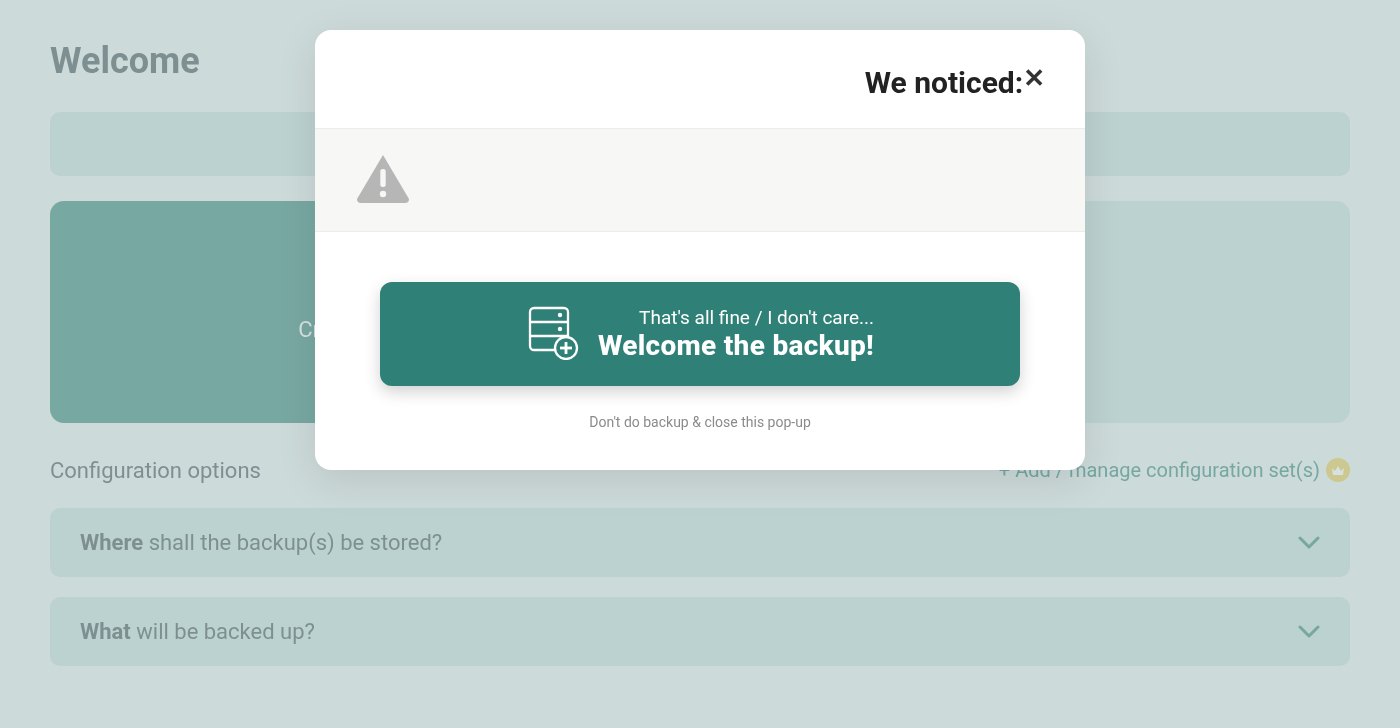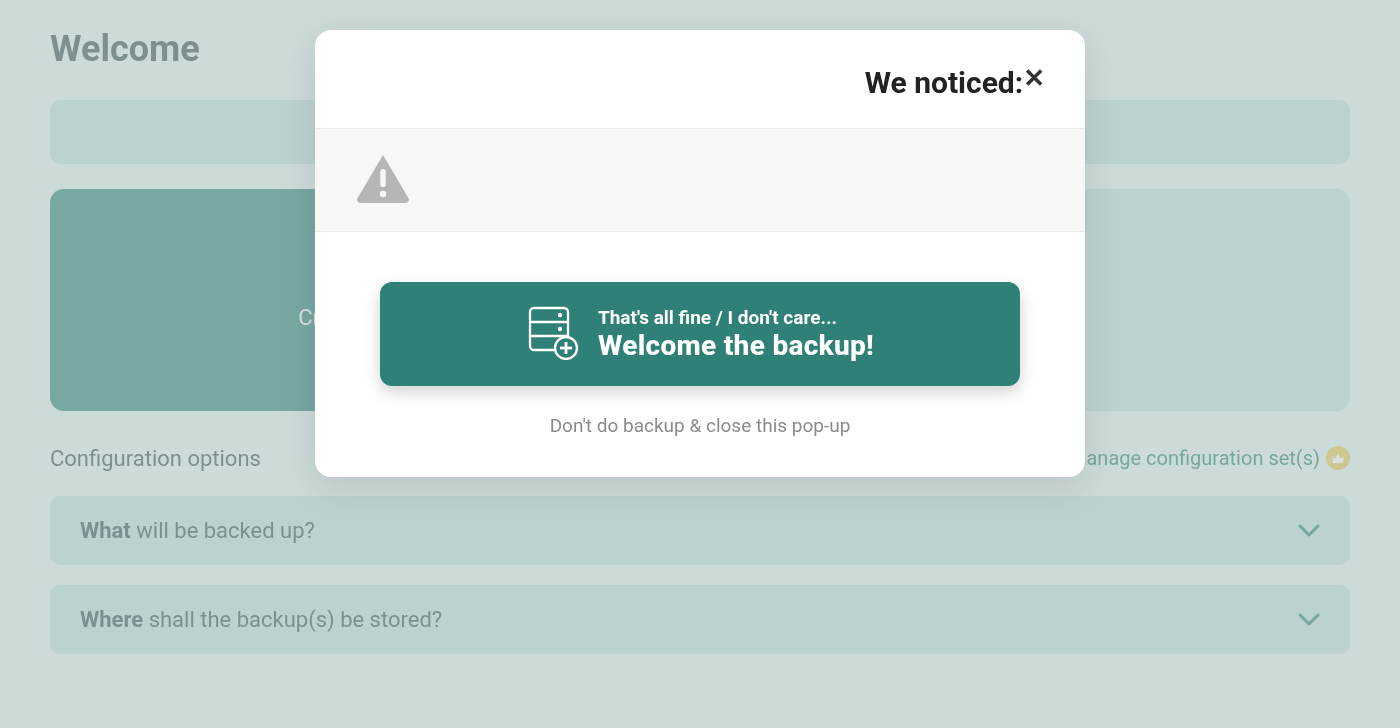--- a/index.html
+++ b/index.html
@@ -6,21 +6,21 @@
     body {
       font-family: -apple-system, BlinkMacSystemFont, "Segoe UI", Roboto, sans-serif;
       background: #e8f0f0;
       width: 1400px;
       height: 728px;
       position: relative;
       overflow: hidden;
       color: #3a4a52;
     }
     .page-content {
-      padding: 28px 50px;
+      padding: 40px 50px;
     }
     .page-title {
       font-size: 36px;
       font-weight: 700;
       color: #3c4a52;
       margin-bottom: 30px;
     }
     .tabs-row {
       display: flex;
       gap: 0;
@@ -181,29 +181,30 @@
       gap: 18px;
       cursor: pointer;
       box-shadow: 0 6px 16px rgba(0,0,0,0.18);
       margin-bottom: 28px;
     }
     .create-btn-text {
       text-align: left;
     }
     .create-btn-line1 {
       font-size: 19px;
-      font-weight: 700;
+      font-weight: 400;
+      text-align: right;
     }
     .create-btn-line2 {
       font-size: 28px;
       font-weight: 800;
       letter-spacing: 0.3px;
     }
     .dont-backup {
-      font-size: 19px;
+      font-size: 14px;
       color: #8b8b8b;
       cursor: pointer;
     }
   </style>
 </head>
 <body>
 
 <div class="page-content">
   <h1 class="page-title">Welcome</h1>
 
@@ -249,32 +250,32 @@
       <span class="crown-badge">
         <svg width="14" height="11" viewBox="0 0 14 11">
           <path d="M1 3 L4 6 L7 1 L10 6 L13 3 L12 10 L2 10 Z" fill="#fff"></path>
         </svg>
       </span>
     </div>
   </div>
 
   <div class="accordion-item">
     <div class="accordion-title">
-      <span class="bold">What</span><span> will be backed up?</span>
+      <span class="bold">Where</span><span> shall the backup(s) be stored?</span>
     </div>
     <div class="chevron">
       <svg width="22" height="14" viewBox="0 0 22 14">
           <polyline points="2,2 11,11 20,2" fill="none" stroke="#2a7e74" stroke-width="3" stroke-linecap="round" stroke-linejoin="round"></polyline>
         </svg>
     </div>
   </div>
 
   <div class="accordion-item">
     <div class="accordion-title">
-      <span class="bold">Where</span><span> shall the backup(s) be stored?</span>
+      <span class="bold">What</span><span> will be backed up?</span>
     </div>
     <div class="chevron">
       <svg width="22" height="14" viewBox="0 0 22 14">
           <polyline points="2,2 11,11 20,2" fill="none" stroke="#2a7e74" stroke-width="3" stroke-linecap="round" stroke-linejoin="round"></polyline>
         </svg>
     </div>
   </div>
 </div>
 
 <div class="modal-overlay">

